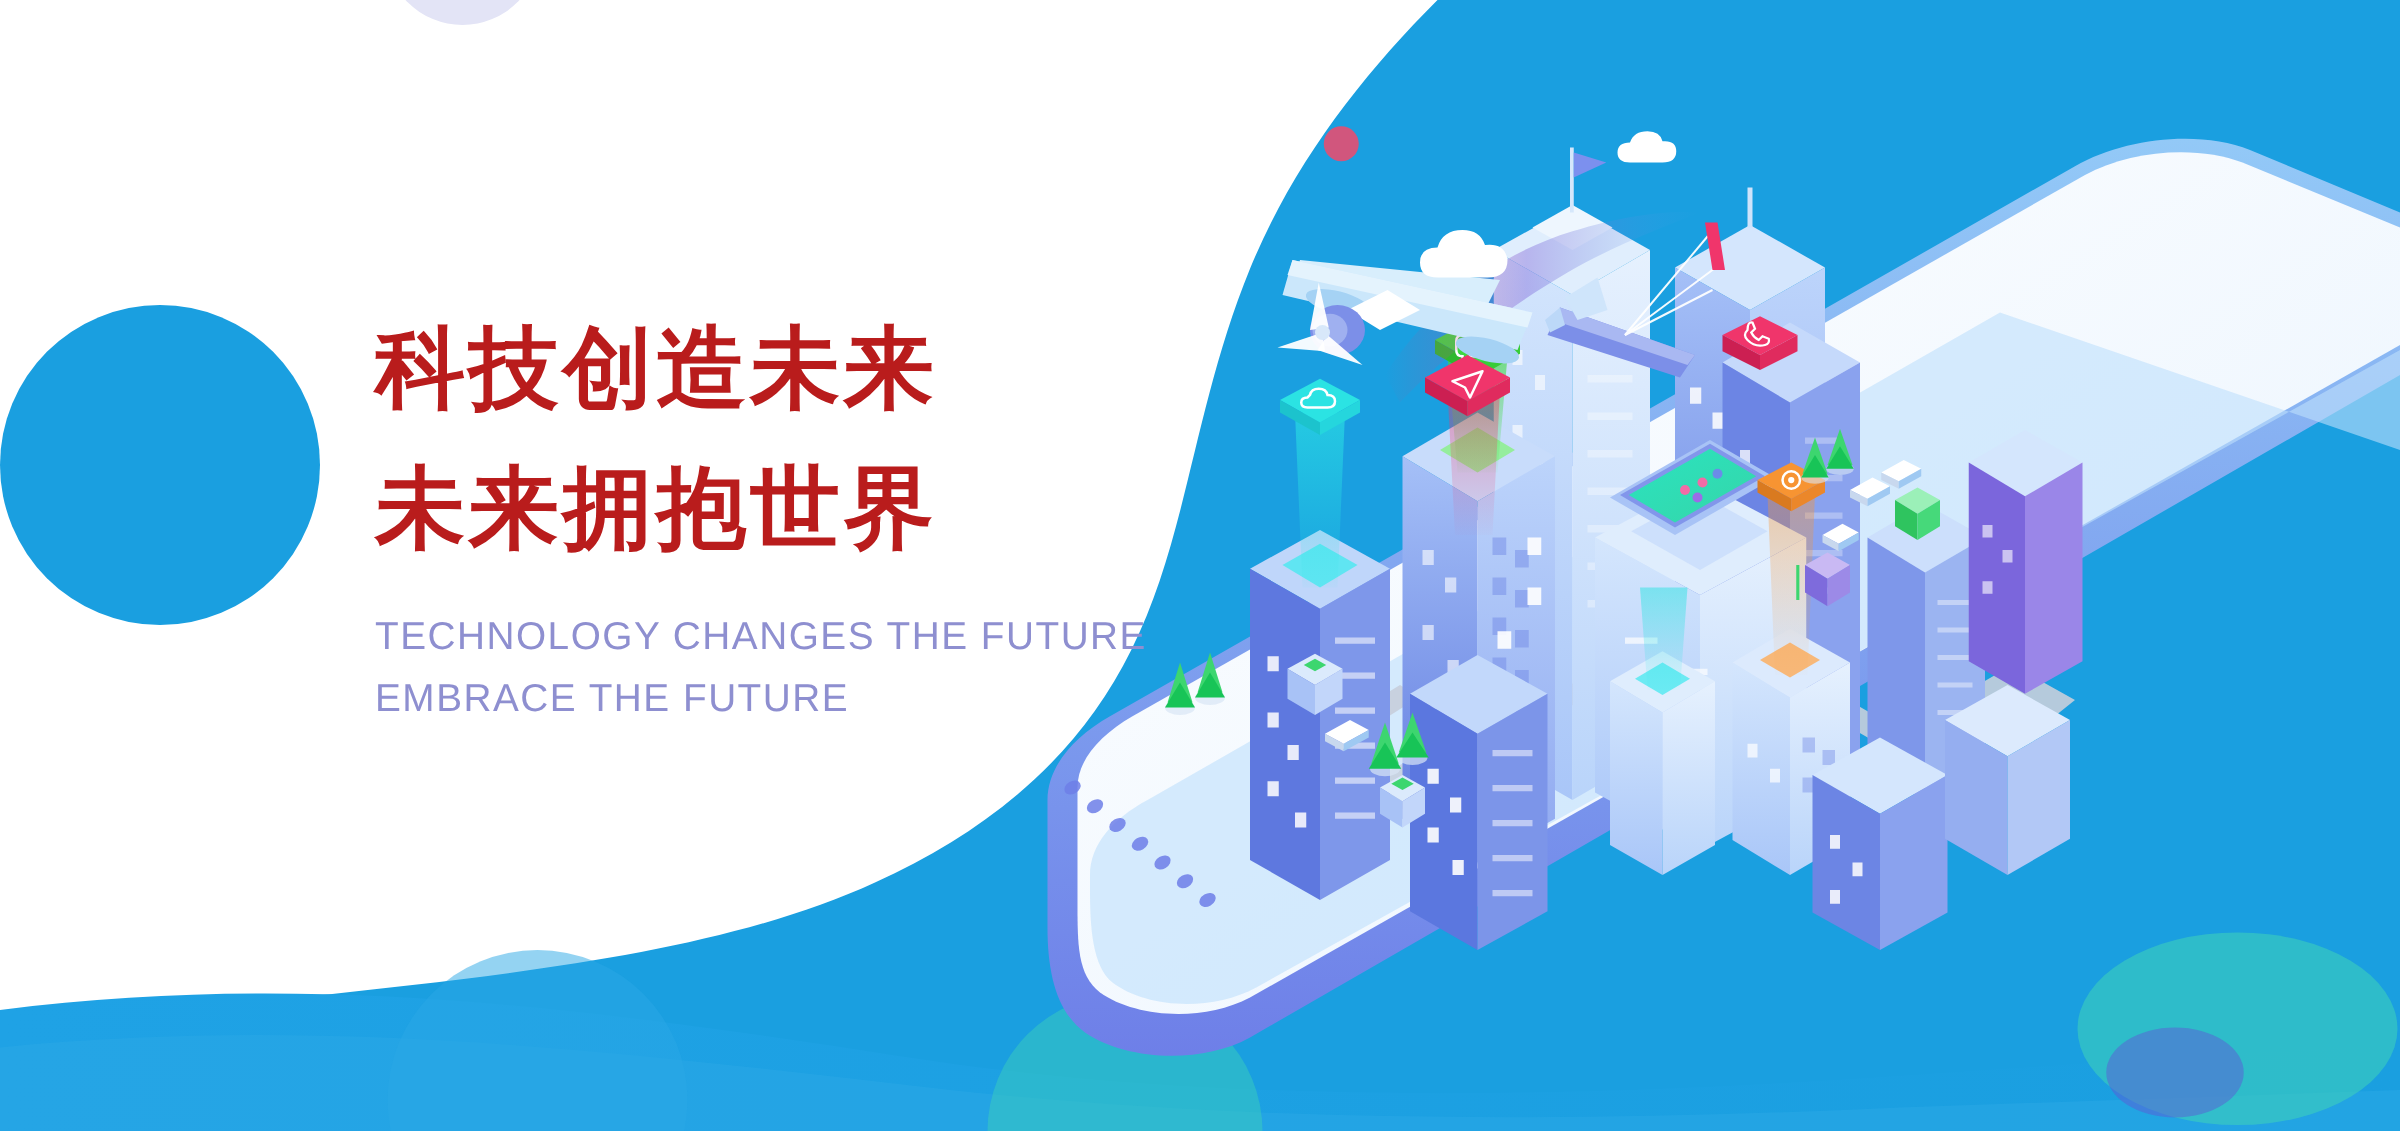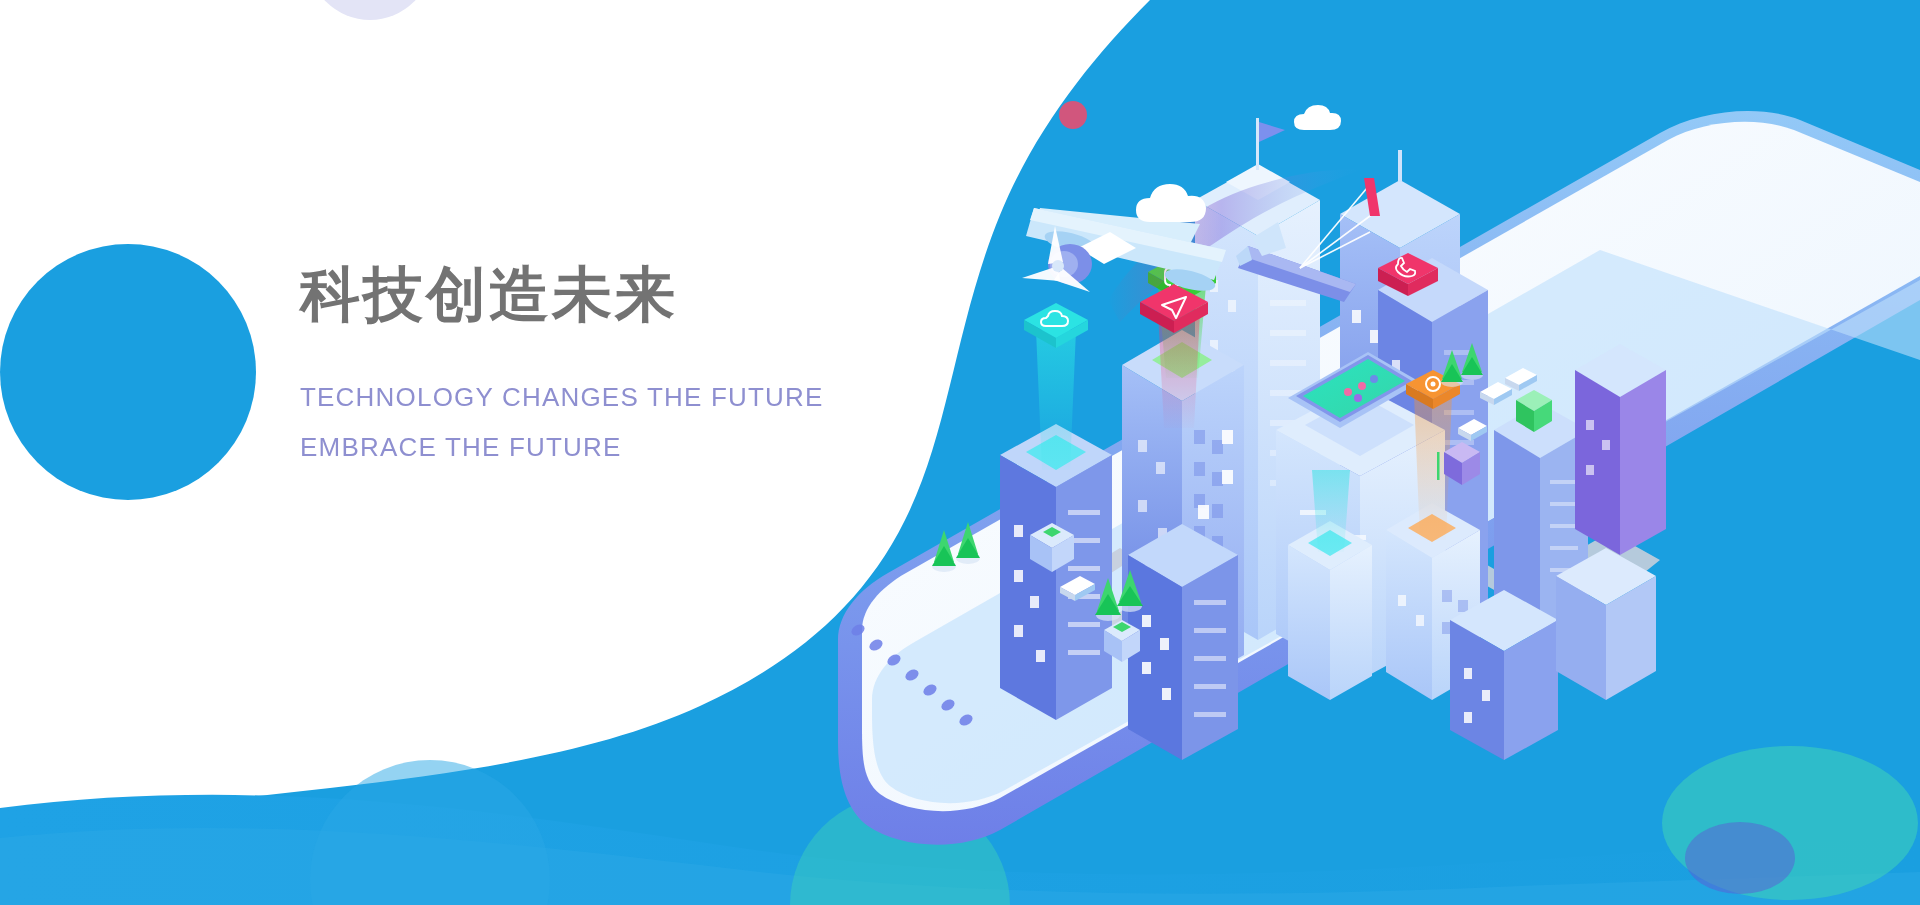--- a/index.html
+++ b/index.html
@@ -5,31 +5,31 @@
   html,body{margin:0;padding:0;}
   body{
     width:1920px;height:905px;overflow:hidden;
     background:#ffffff;
     font-family:"Liberation Sans","DejaVu Sans",sans-serif;
   }
   #stage{position:relative;width:1920px;height:905px;overflow:hidden;background:#ffffff;}
   .layer{position:absolute;top:0;left:0;width:1920px;height:905px;}
   .txtblock{position:absolute;left:300px;top:238px;width:720px;}
   .headline{
-    color:#737373;
-    font-size:60px;
+    color:#b91c1c;
+    font-size:72px;
     font-weight:bold;
     letter-spacing:3px;
     line-height:112px;
     white-space:nowrap;
     font-family:"DejaVu Sans","Liberation Sans",sans-serif;
   }
   .subtitle{
     color:#8E8FD0;
-    font-size:26px;
+    font-size:31px;
     letter-spacing:1.2px;
     line-height:46px;
     white-space:nowrap;
     font-weight:400;
     margin-top:24px;
   }
   .subtitle div{margin-bottom:4px;}
   svg{display:block;}
 </style>
 </head>
@@ -559,19 +559,20 @@
       </g>
       <g>
         <path d="M900,330 q-10,0 -10,-8 q0,-8 10,-8 q3,-9 14,-9 q10,0 12,8 q11,-1 11,8 q0,9 -11,9 z" fill="#FFFFFF"></path>
       </g>
 
     </g>
   </svg>
 
   <div class="txtblock">
     <div class="headline">科技创造未来</div>
+    <div class="headline">未来拥抱世界</div>
     <div class="subtitle">
       <div>TECHNOLOGY CHANGES THE FUTURE</div>
       <div>EMBRACE THE FUTURE</div>
     </div>
   </div>
 
 </div>
 
 </body></html>

